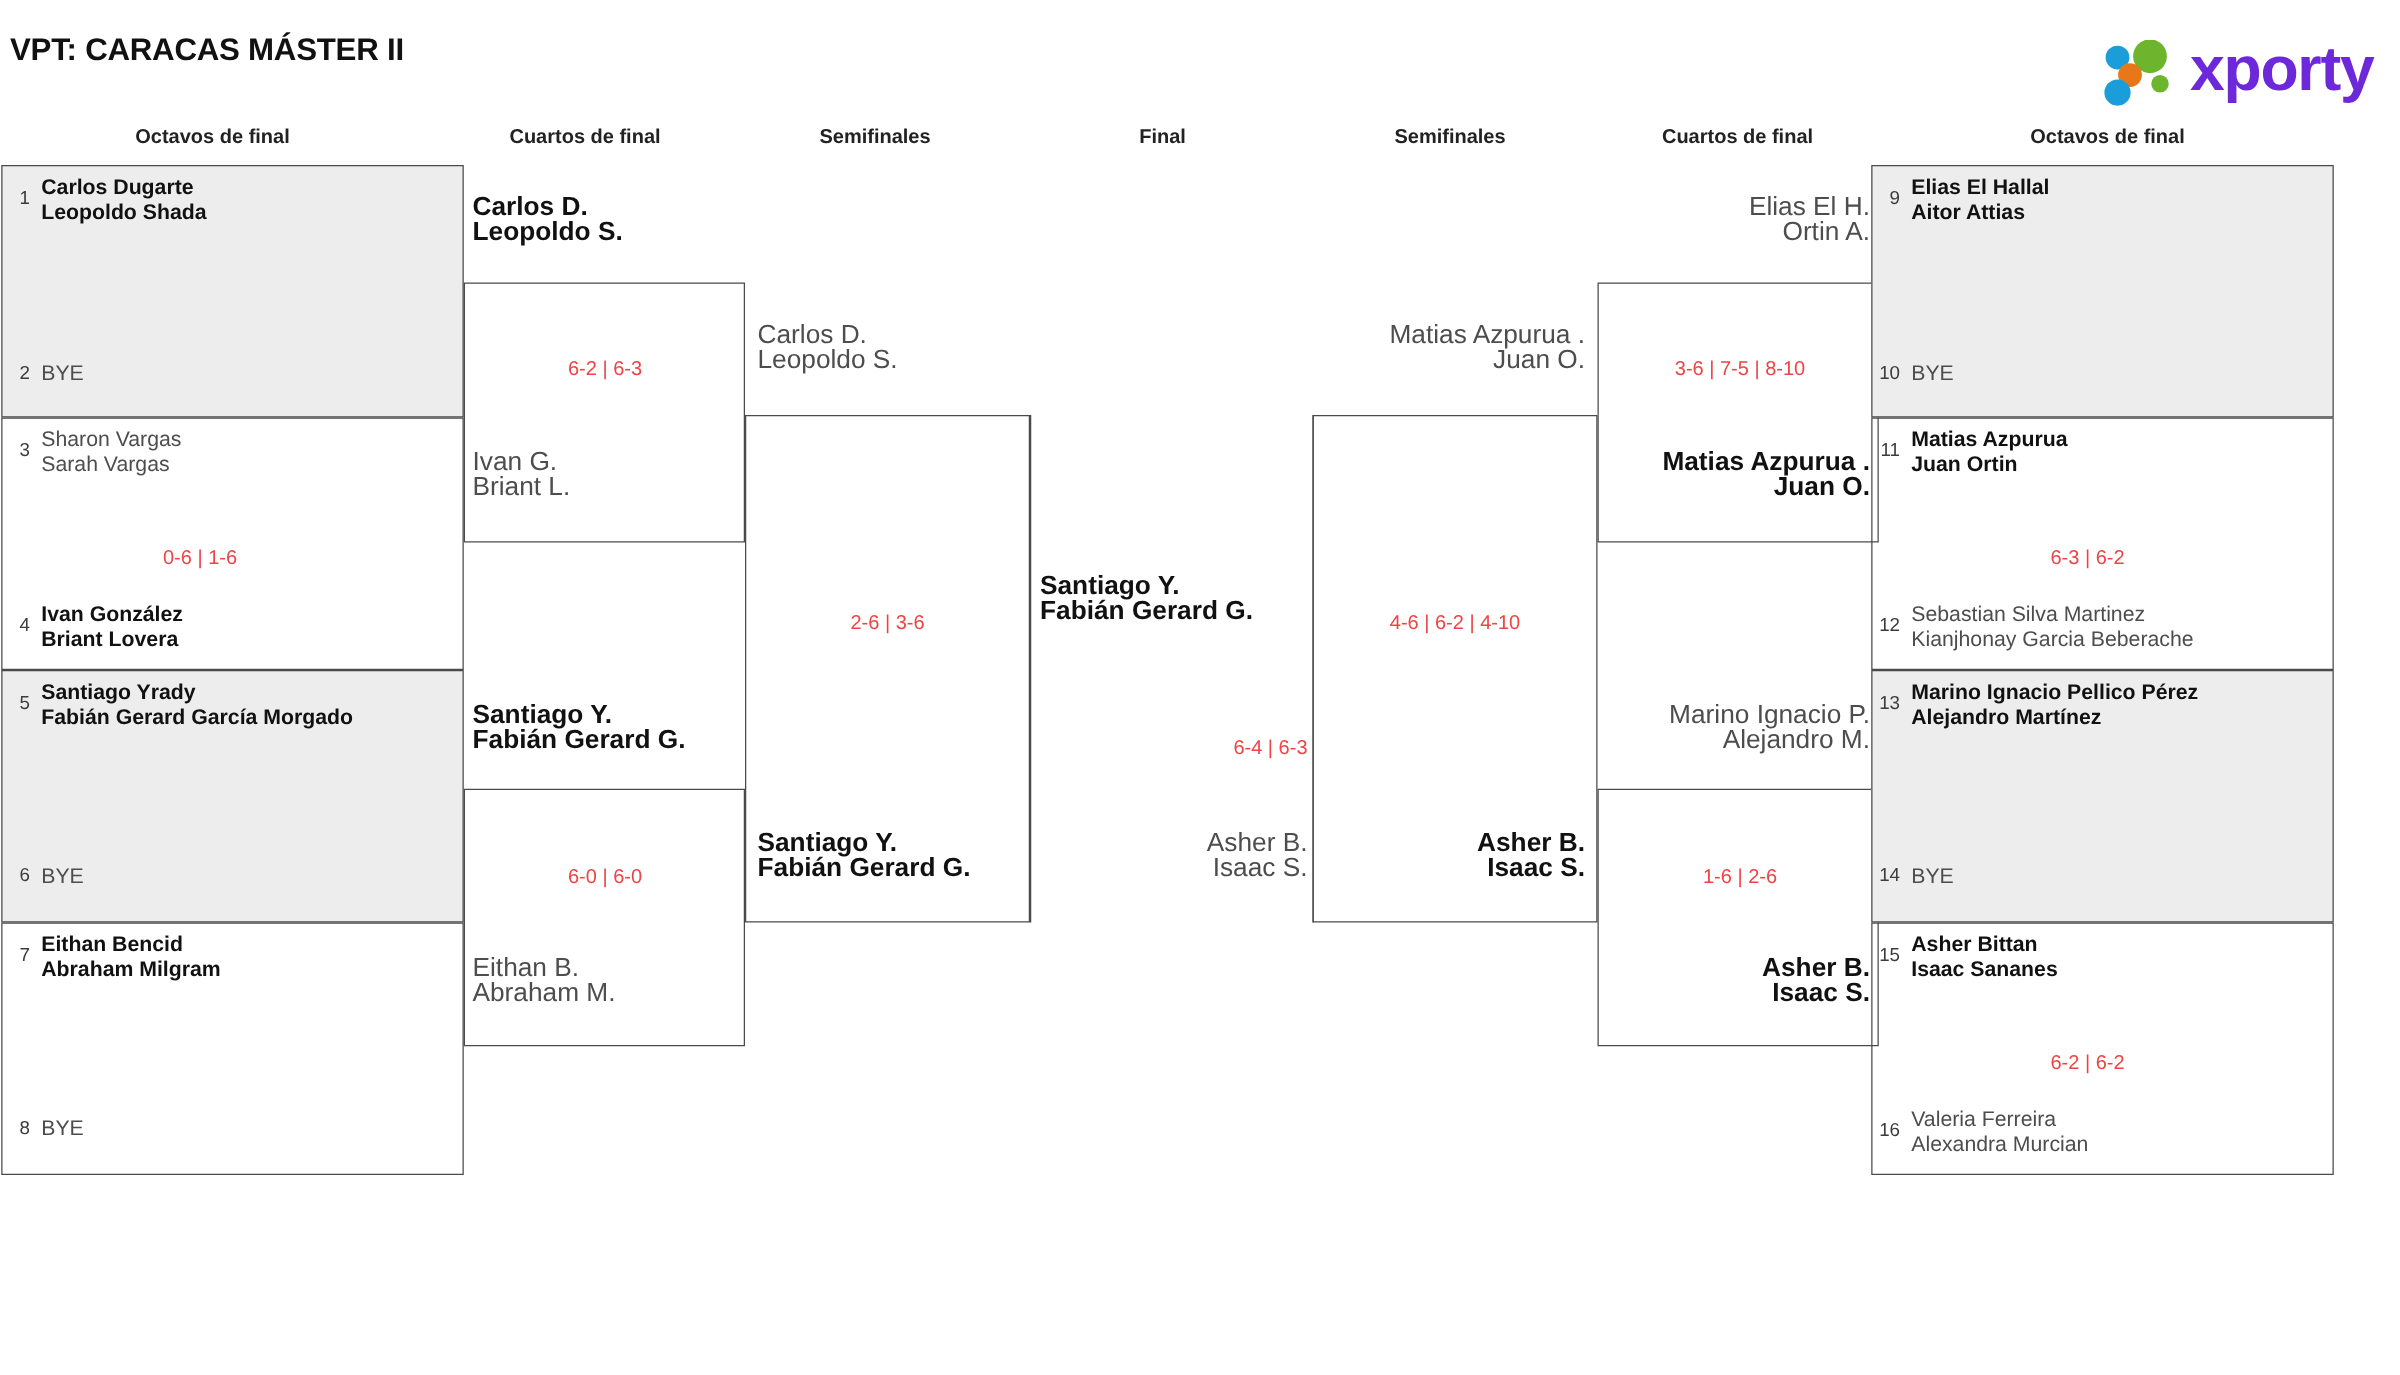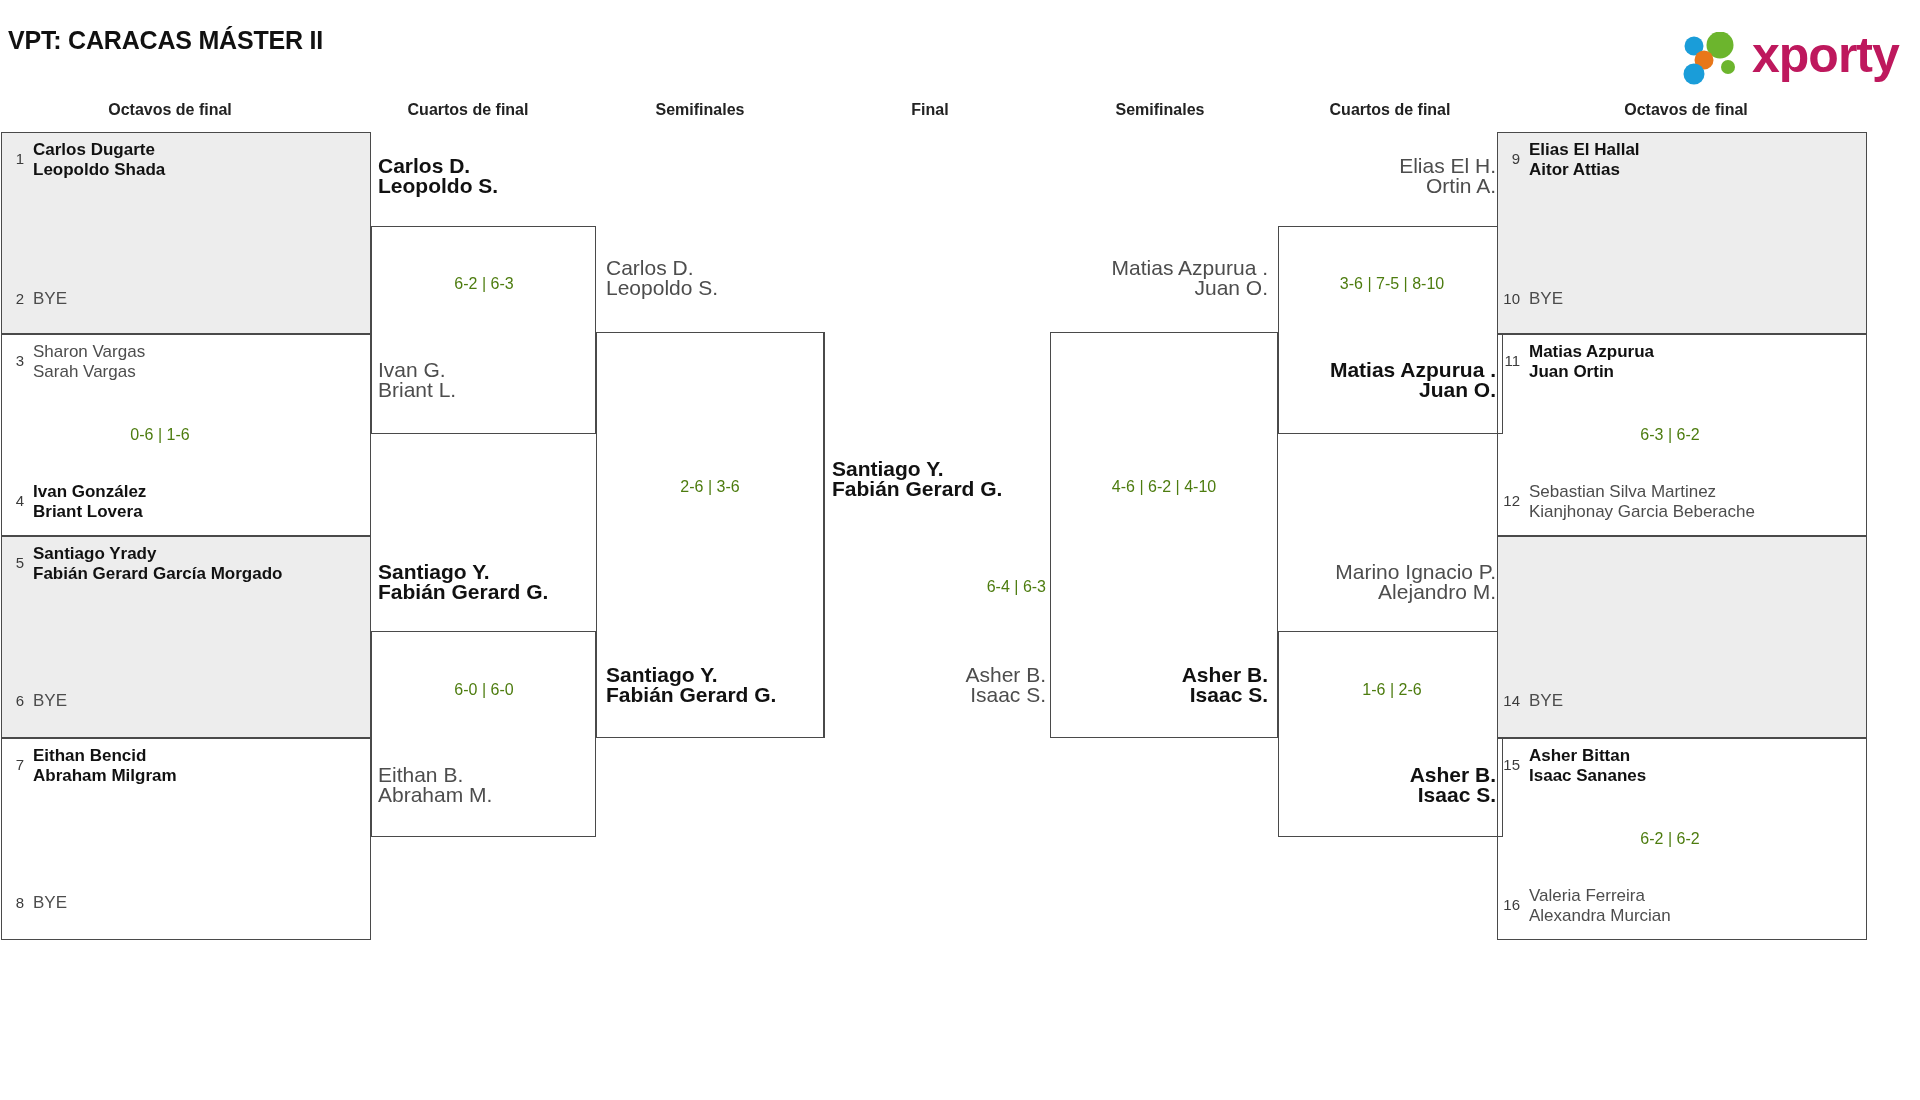--- a/index.html
+++ b/index.html
@@ -29,21 +29,21 @@
     font-size: 25px; font-weight: bold; letter-spacing: -0.2px;
     line-height: 32px; color: #111111; white-space: nowrap;
   }
   #logo {
     position: absolute; right: 10px; top: 8px;
     width: 230px; height: 60px;
   }
   #logo-dots { position: absolute; left: 0; top: 4px; }
   #logo-word {
     position: absolute; left: 72px; top: -3px;
-    font-size: 50px; font-weight: bold; color: #be185d;
+    font-size: 50px; font-weight: bold; color: #6d28d9;
     letter-spacing: -1px; line-height: 60px;
   }
 
   
   #bracket {
     position: absolute; left: 0; top: 4px; width: 1920px; height: 1100px;
   }
   .col-header {
     position: absolute; top: 97px;
     font-size: 16px; font-weight: bold; color: #222222;
@@ -94,22 +94,23 @@
     display: flex; flex-direction: column;
   }
   .rentry .n { font-size: 21px; line-height: 19.5px; }
   .rentry.winner .n { font-weight: bold; color: #111111; }
   .rentry.loser  .n { font-weight: normal; color: #4d4d4d; }
   .rentry.ralign { text-align: right; align-items: flex-end; }
 
   
   .score {
     position: absolute; white-space: nowrap;
-    font-size: 16px; color: #4d7c0f; line-height: 19px;
+    font-size: 16px; color: #ef4444; line-height: 19px;
     text-align: center;
+    margin-top: 12px;
   }
 </style>
 </head>
 <body>
 
 <div id="header">
   <div id="title-block">
     <div class="title-line1">VPT: CARACAS MÁSTER II</div>
   </div>
   <div id="logo">
@@ -303,20 +304,27 @@
   </div>
   <div class="score" style="left:1560px; top:421px; width:220px;">6-3 | 6-2</div>
   <div class="entry loser" style="left:1501px; top:478px;">
     <div class="seed">12</div>
     <div class="names">
       <span class="n">Sebastian Silva Martinez</span>
       <span class="n">Kianjhonay Garcia Beberache</span>
     </div>
   </div>
 
+  <div class="entry winner" style="left:1501px; top:540px;">
+    <div class="seed">13</div>
+    <div class="names">
+      <span class="n">Marino Ignacio Pellico Pérez</span>
+      <span class="n">Alejandro Martínez</span>
+    </div>
+  </div>
   <div class="bye-row" style="left:1501px; top:687px;">
     <div class="seed">14</div>
     <div class="bye-label">BYE</div>
   </div>
 
   <div class="entry winner" style="left:1501px; top:742px;">
     <div class="seed">15</div>
     <div class="names">
       <span class="n">Asher Bittan</span>
       <span class="n">Isaac Sananes</span>

